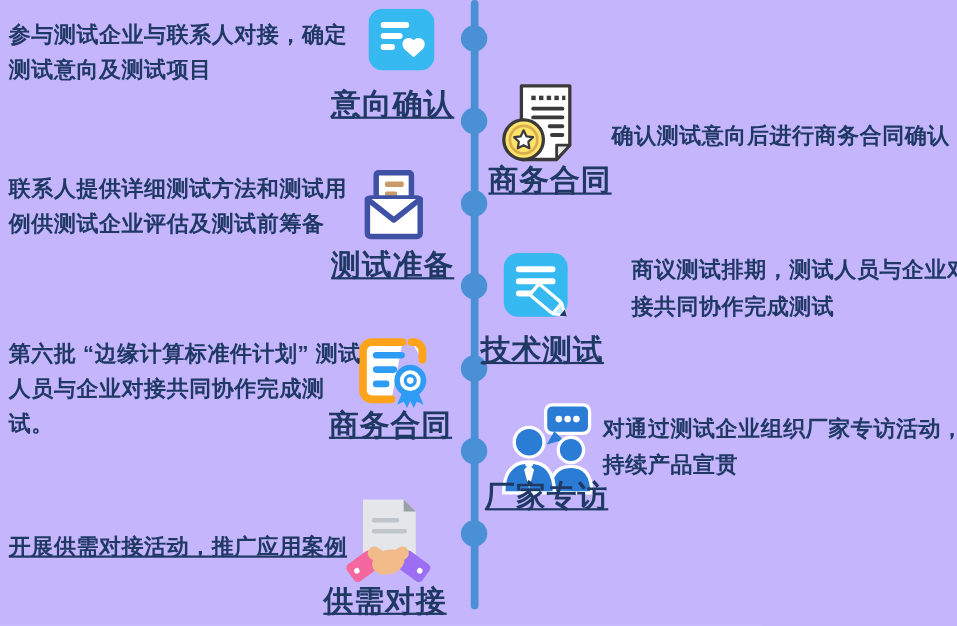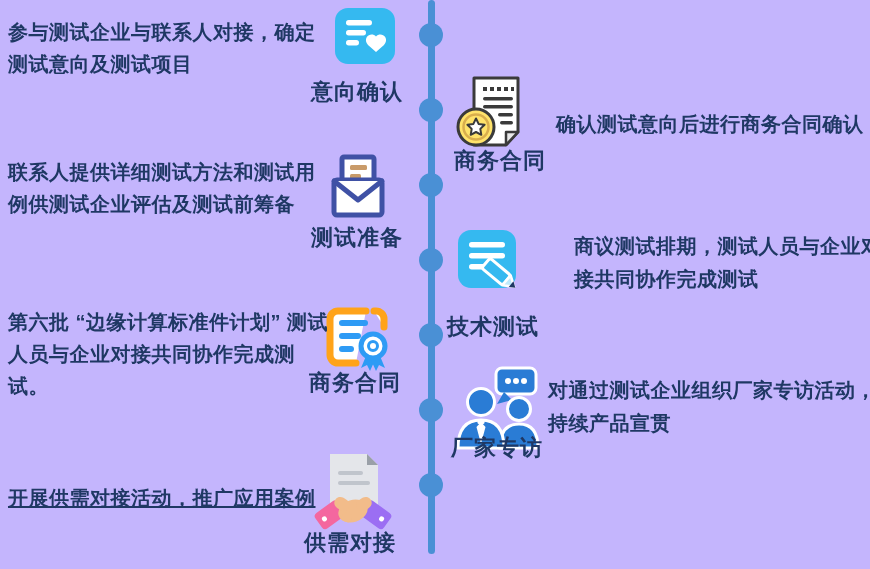--- a/index.html
+++ b/index.html
@@ -6,22 +6,22 @@
   body { font-family:"Liberation Sans","DejaVu Sans",sans-serif; background:#fff; }
   .canvas { position:relative; width:870px; height:569px; background:#c4b5fd; overflow:hidden; }
 
   .timeline-line { position:absolute; left:428px; top:0; width:7px; height:554px;
     background:#4a90d5; border-radius:4px; }
   .timeline-node { position:absolute; left:419px; width:24px; height:24px;
     border-radius:50%; background:#4a90d5; }
 
   .desc { position:absolute; color:#1f3864; font-weight:bold; font-size:20px;
     line-height:32px; letter-spacing:0.5px; }
-  .step-label { position:absolute; color:#1f3864; font-weight:bold; font-size:22px;
-    width:130px; text-align:center; letter-spacing:1px; }
+  .step-label { position:absolute; color:#1f3864; font-weight:bold; font-size:27px;
+    width:130px; text-align:center; letter-spacing:1px;text-decoration:underline; }
   .icon { position:absolute; }
 </style>
 </head>
 <body>
 
 <div class="canvas">
 
   <div class="timeline-line"></div>
   <div class="timeline-node" style="top:23px"></div>
   <div class="timeline-node" style="top:98px"></div>
@@ -76,21 +76,21 @@
     <rect x="2" y="2" width="58" height="58" rx="13" fill="#35b9f0"></rect>
     <rect x="13" y="14" width="36" height="5.5" rx="2.7" fill="#fff"></rect>
     <rect x="13" y="25" width="36" height="5.5" rx="2.7" fill="#fff"></rect>
     <rect x="13" y="36" width="23" height="5.5" rx="2.7" fill="#fff"></rect>
     <g transform="translate(34,30) rotate(40)">
       <rect x="0" y="0" width="27" height="13" rx="2.5" fill="#35b9f0" stroke="#fff" stroke-width="3"></rect>
       <path d="M27 0 l10 6.5 -10 6.5 z" fill="#bfeafc" stroke="#fff" stroke-width="2.5" stroke-linejoin="round"></path>
       <path d="M33 2.8 l5.5 3.7 -5.5 3.7 z" fill="#1f3864"></path>
     </g>
   </svg>
-  <div class="step-label" style="left:428px; top:312px;">技术测试</div>
+  <div class="step-label" style="left:428px; top:300px;">技术测试</div>
   <div class="desc" style="left:574px; top:230px; width:316px; line-height:33px;">商议测试排期，测试人员与企业对接共同协作完成测试</div>
 
   <svg class="icon" style="left:322px; top:306px;" width="82" height="66" viewBox="0 0 82 66">
     <path d="M44 5 h-28 a8 8 0 0 0 -8 8 v36 a8 8 0 0 0 8 8 h18 M52 5 h2 a8 8 0 0 1 8 8 v8" fill="#fff" stroke="#ffa31a" stroke-width="7" stroke-linecap="round"></path>
     <rect x="17" y="14" width="29" height="6" rx="3" fill="#2e9bf5"></rect>
     <rect x="17" y="27" width="22" height="6" rx="3" fill="#2e9bf5"></rect>
     <rect x="17" y="40" width="15" height="6" rx="3" fill="#2e9bf5"></rect>
     <path d="M44 50 l-5 12 6-3 3 6 5-11 z" fill="#2e9bf5"></path>
     <path d="M58 50 l5 12 -6-3 -3 6 -5-11 z" fill="#2e9bf5"></path>
     <circle cx="51" cy="40" r="12" fill="#fff" stroke="#2e9bf5" stroke-width="5"></circle>

